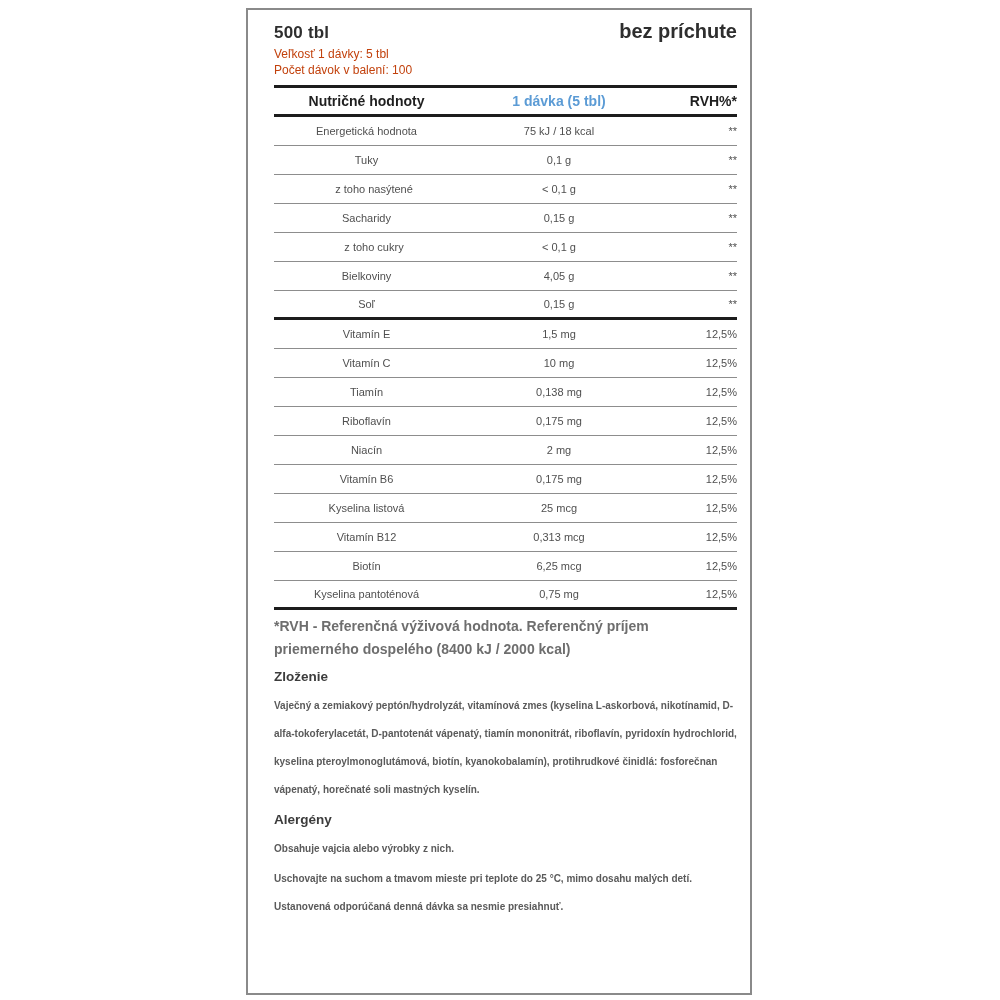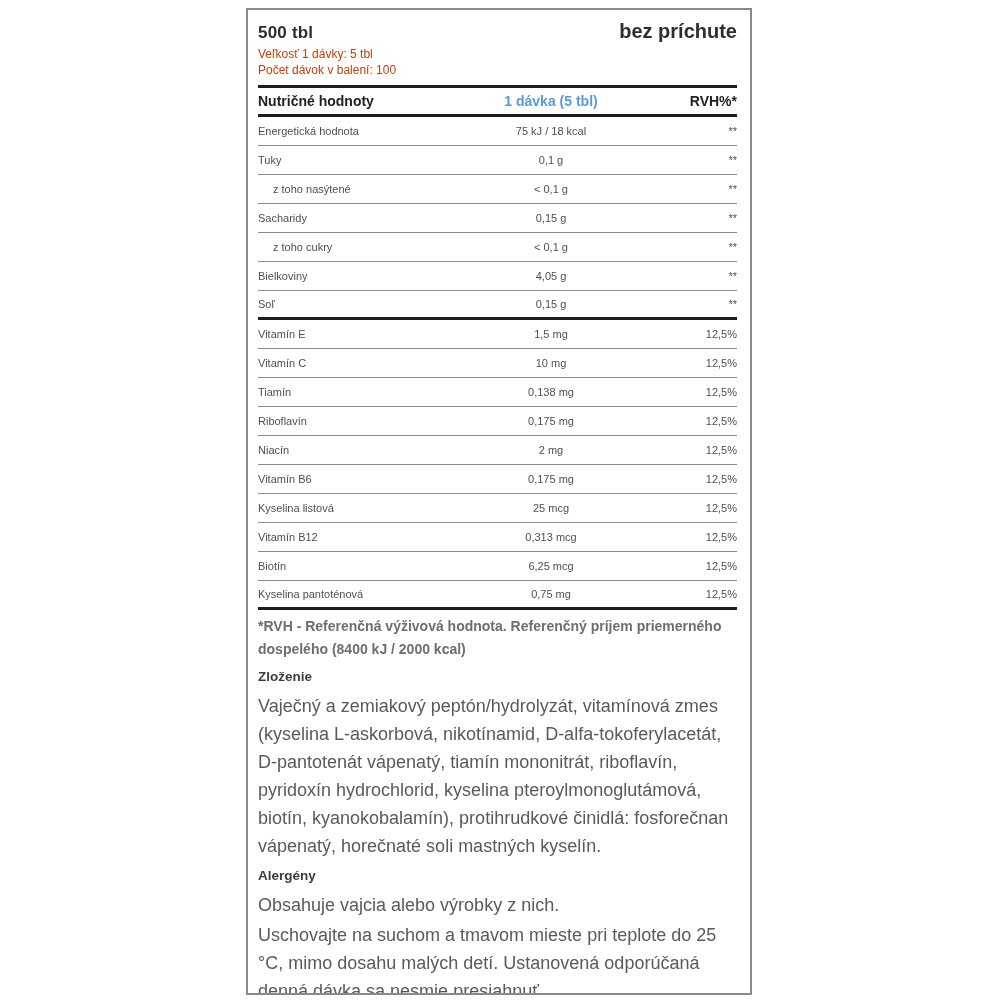--- a/index.html
+++ b/index.html
@@ -7,21 +7,21 @@
     width: 1000px; height: 1000px;
     background: #ffffff;
     font-family: "Liberation Sans", sans-serif;
   }
   .label-box {
     position: absolute;
     left: 246px; top: 8px;
     width: 506px; height: 987px;
     border: 2px solid #8a8a8a;
     background: #ffffff;
-    padding: 10px 13px 6px 10px;
+    padding: 10px 13px 6px 26px;
     overflow: hidden;
   }
   .title-row {
     display: flex;
     justify-content: space-between;
     align-items: baseline;
     margin-bottom: 3px;
   }
   .pack-size {
     font-size: 17px;
@@ -52,21 +52,21 @@
     font-size: 11px;
     color: #4f4f4f;
   }
   .trow.header-row {
     font-weight: bold;
     color: #1f1f1f;
     border-bottom: 3px solid #1c1c1c;
     font-size: 14px;
   }
   .trow.thick { border-bottom: 3px solid #1c1c1c; }
-  .trow .c-label { text-align: left; white-space: nowrap; }
+  .trow .c-label { text-align: center; white-space: nowrap; }
   .trow.indent .c-label { padding-left: 15px; }
   .trow .c-value { text-align: center; }
   .trow .c-rvh  { text-align: right; }
   .header-row .c-value { color: var(--accent, #5b9bd5); }
   .footnotes { margin-top: 5px; }
   .footnote {
     font-size: 14px;
     color: #6e6e6e;
     line-height: 23px;
     margin-bottom: 6px;
@@ -74,24 +74,25 @@
     font-weight: bold;
   }
   .section-heading {
     font-size: 13.5px;
     font-weight: bold;
     color: #3c3c3c;
     margin: 7px 0 6px 0;
     line-height: 18px;
   }
   .section-body {
-    font-size: 18px;
+    font-size: 10px;
     color: #5a5a5a;
     line-height: 28px;
     margin-bottom: 2px;
+    font-weight: bold;
   }
 </style>
 </head>
 <body>
 
 <div class="label-box">
 
   <div class="title-row">
     <span class="pack-size">500 tbl</span>
     <span class="flavor">bez príchute</span>

